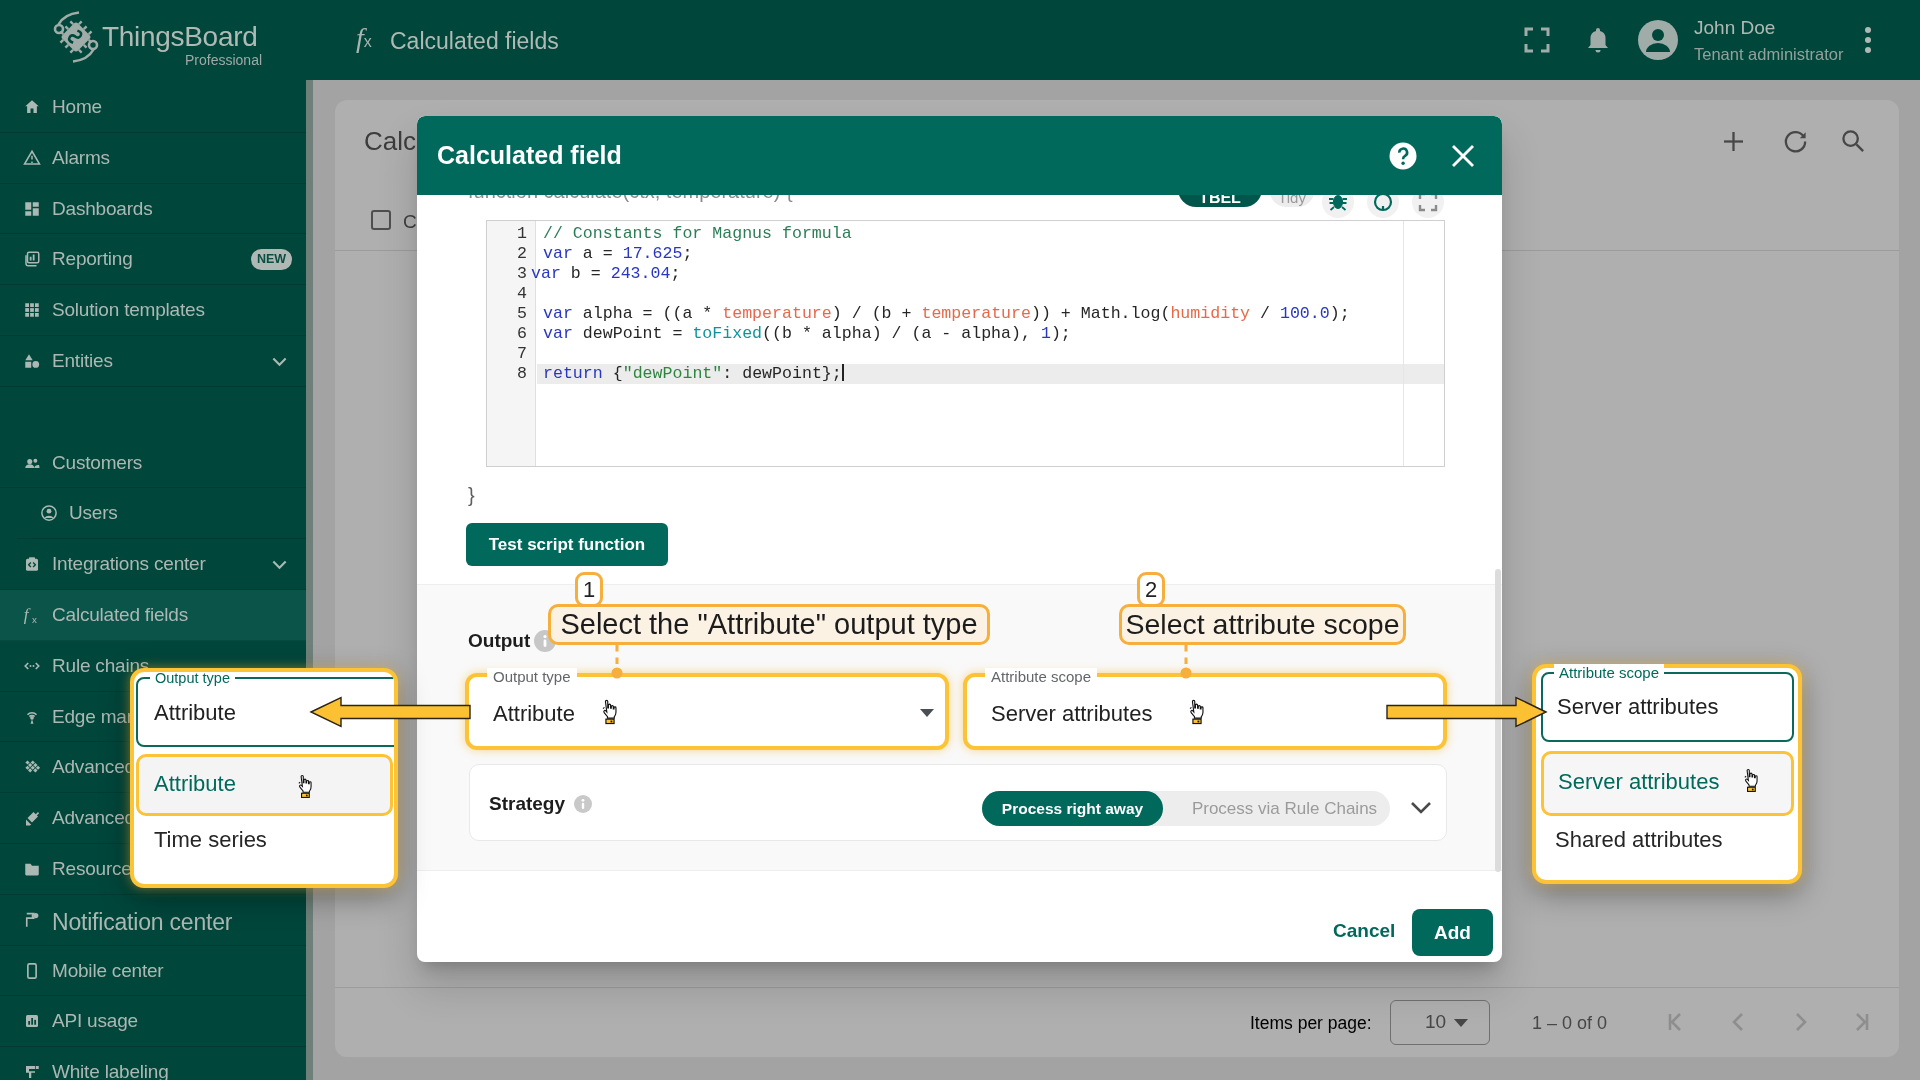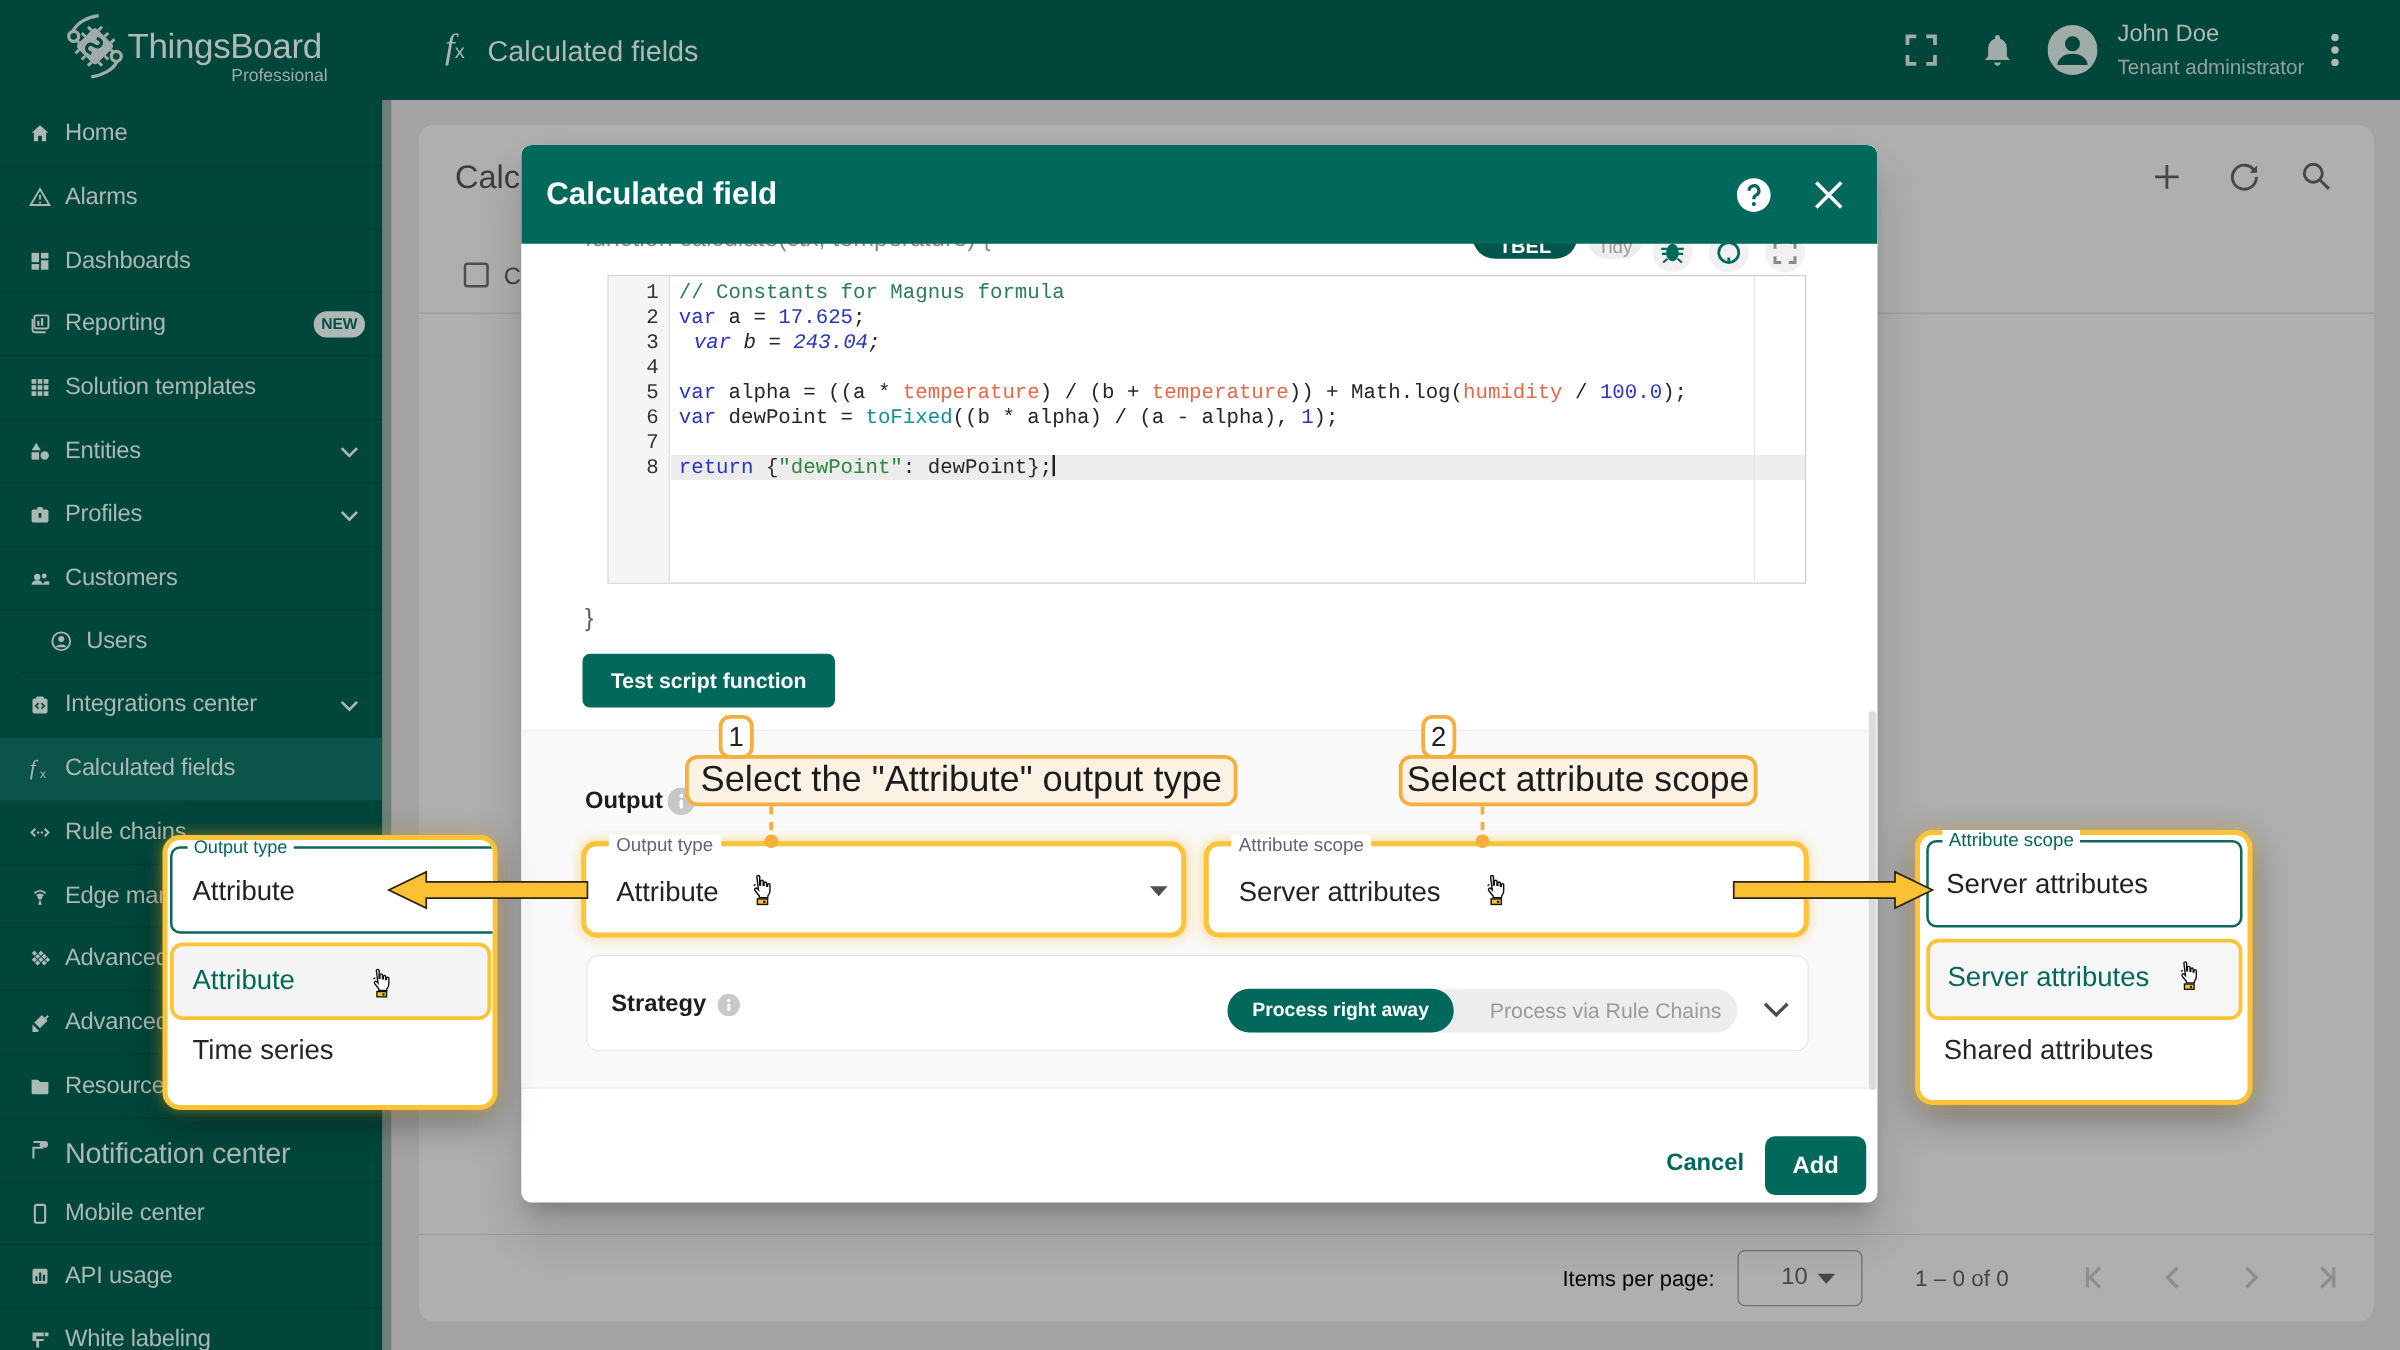--- a/index.html
+++ b/index.html
@@ -119,31 +119,20 @@
       <svg style="position:absolute;left:23px;top:16px" width="18" height="18" viewBox="0 0 24 24">
         <path d="M8 3 L13 11 H3 z" fill="#ACB8B3"></path>
         <circle cx="17" cy="16.5" r="4.5" fill="#ACB8B3"></circle>
         <rect x="3" y="13" width="8" height="8" fill="#ACB8B3"></rect>
       </svg>
       <div style="position:absolute;left:52px;top:14px;font-size:19px;font-weight:500;letter-spacing:-0.2px;color:#ACB8B3;">Entities</div>
       <svg style="position:absolute;left:271px;top:21px" width="17" height="10" viewBox="0 0 20 13" fill="none" stroke="#ACB8B3" stroke-width="2.8">
         <path d="M2 2 L10 10 L18 2"></path>
       </svg>
     </div>
-    <div style="position:absolute;left:0;top:306.79999999999995px;width:306px;height:50.8px;border-bottom:1px solid rgba(0,0,0,0.14);">
-      <svg style="position:absolute;left:23px;top:16px" width="18" height="18" viewBox="0 0 24 24">
-        <rect x="3" y="6" width="18" height="14" rx="2" fill="#ACB8B3"></rect>
-        <rect x="9" y="3.5" width="6" height="4" rx="1" fill="#ACB8B3"></rect>
-        <rect x="10.5" y="10" width="3" height="5" fill="#00463B"></rect>
-      </svg>
-      <div style="position:absolute;left:52px;top:14px;font-size:19px;font-weight:500;letter-spacing:-0.2px;color:#ACB8B3;">Profiles</div>
-      <svg style="position:absolute;left:271px;top:21px" width="17" height="10" viewBox="0 0 20 13" fill="none" stroke="#ACB8B3" stroke-width="2.8">
-        <path d="M2 2 L10 10 L18 2"></path>
-      </svg>
-    </div>
     <div style="position:absolute;left:0;top:357.59999999999997px;width:306px;height:50.8px;border-bottom:1px solid rgba(0,0,0,0.14);">
       <svg style="position:absolute;left:23px;top:16px" width="18" height="18" viewBox="0 0 24 24">
         <circle cx="9" cy="10" r="3.4" fill="#ACB8B3"></circle>
         <circle cx="16.5" cy="9" r="2.6" fill="#ACB8B3"></circle>
         <path d="M3 18.5 a6 5 0 0 1 12 0 z" fill="#ACB8B3"></path>
         <path d="M15 18.5 a5 4.4 0 0 1 6.5 -3.7 l0.5 3.7 z" fill="#ACB8B3"></path>
       </svg>
       <div style="position:absolute;left:52px;top:14px;font-size:19px;font-weight:500;letter-spacing:-0.2px;color:#ACB8B3;">Customers</div>
     </div>
     <div style="position:absolute;left:17px;top:408.4px;width:340px;height:50.8px;border-bottom:1px solid rgba(0,0,0,0.14);">
@@ -343,21 +332,21 @@
         <div style="position:absolute;left:0;top:43px;width:40px;height:20px;text-align:right;color:#333;">3</div>
         <div style="position:absolute;left:0;top:63px;width:40px;height:20px;text-align:right;color:#333;">4</div>
         <div style="position:absolute;left:0;top:83px;width:40px;height:20px;text-align:right;color:#333;">5</div>
         <div style="position:absolute;left:0;top:103px;width:40px;height:20px;text-align:right;color:#333;">6</div>
         <div style="position:absolute;left:0;top:123px;width:40px;height:20px;text-align:right;color:#333;">7</div>
         <div style="position:absolute;left:0;top:143px;width:40px;height:20px;text-align:right;color:#333;">8</div>
       </div>
     <div id="code">
         <div style="position:absolute;left:56px;top:3px;height:20px;white-space:pre;color:#262626;"><span style="color:#2B7E57">// Constants for Magnus formula</span></div>
         <div style="position:absolute;left:56px;top:23px;height:20px;white-space:pre;color:#262626;"><span style="color:#2936C0">var</span> a = <span style="color:#2936C0">17.625</span>;</div>
-        <div style="position:absolute;left:68px;top:43px;height:20px;white-space:pre;color:#262626;font-style:italic;"><span style="color:#2936C0">var</span> b = <span style="color:#2936C0">243.04</span>;</div>
+        <div style="position:absolute;left:44px;top:43px;height:20px;white-space:pre;color:#262626;"><span style="color:#2936C0">var</span> b = <span style="color:#2936C0">243.04</span>;</div>
         <div style="position:absolute;left:56px;top:63px;height:20px;white-space:pre;color:#262626;"></div>
         <div style="position:absolute;left:56px;top:83px;height:20px;white-space:pre;color:#262626;"><span style="color:#2936C0">var</span> alpha = ((a * <span style="color:#E8684A">temperature</span>) / (b + <span style="color:#E8684A">temperature</span>)) + Math.log(<span style="color:#E8684A">humidity</span> / <span style="color:#2936C0">100.0</span>);</div>
         <div style="position:absolute;left:56px;top:103px;height:20px;white-space:pre;color:#262626;"><span style="color:#2936C0">var</span> dewPoint = <span style="color:#0F939B">toFixed</span>((b * alpha) / (a - alpha), <span style="color:#2936C0">1</span>);</div>
         <div style="position:absolute;left:56px;top:123px;height:20px;white-space:pre;color:#262626;"></div>
         <div style="position:absolute;left:56px;top:143px;height:20px;white-space:pre;color:#262626;"><span style="color:#2936C0">return</span> {<span style="color:#2E8540">"dewPoint"</span>: dewPoint};<span style="display:inline-block;width:2px;height:17px;background:#222;vertical-align:-3px;"></span></div>
       </div>
   </div>
   <div class="abs" style="left:51px;top:368px;font-size:20px;color:#5F5F5F;">}</div>
 
   <div class="abs" style="left:49px;top:407px;width:202px;height:43px;background:#00695C;border-radius:6px;color:#fff;font-weight:bold;font-size:17px;text-align:center;line-height:43px;">Test script function</div>

